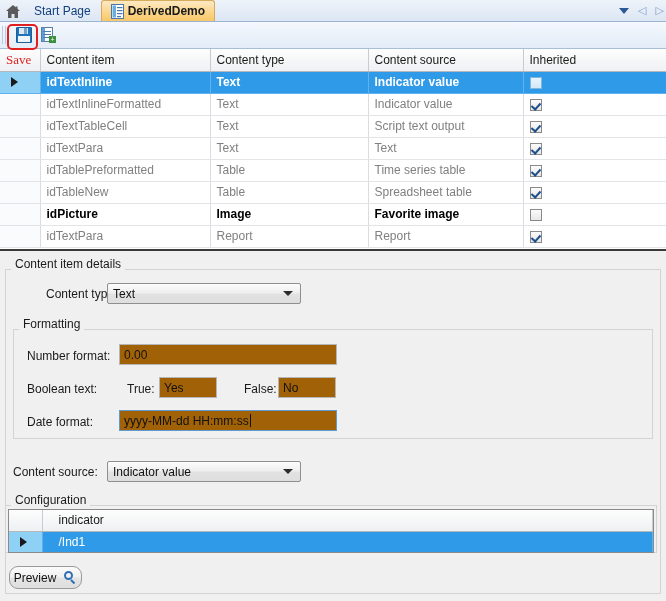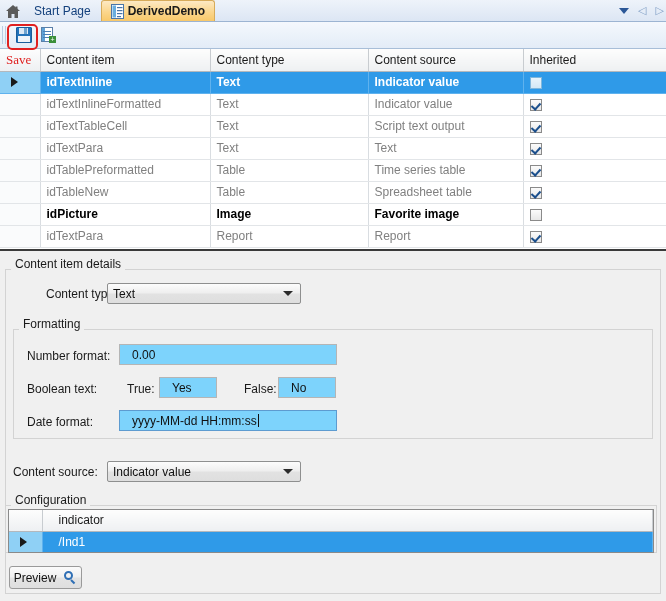--- a/index.html
+++ b/index.html
@@ -139,44 +139,44 @@
     display: flex; align-items: center; cursor: pointer;
   }
   .combo .cv { padding-left: 5px; font-size: 12px; color: #111; }
   .combo .carr {
     margin-left: auto; margin-right: 7px;
     width: 0; height: 0;
     border-left: 5px solid transparent; border-right: 5px solid transparent;
     border-top: 5px solid #2b2b2b;
   }
   .tbox {
-    position: absolute; height: 21px; background: #7dd3fc;
+    position: absolute; height: 21px; background: #a16207;
     border: 1px solid #b5b5b5; font-size: 12px; color: #111;
-    display: flex; align-items: center; padding-left: 12px; cursor: text;
+    display: flex; align-items: center; padding-left: 4px; cursor: text;
   }
   .tbox.focused { border: 1px solid #5d9bd0; }
   .caret { display:inline-block; width:1px; height:13px; background:#111; margin-left:1px; }
 
   
   .cfg-wrap {
     position: absolute; background: #fff; border: 1px solid #8a8a8a; overflow: hidden;
   }
   table.cfg { width: 100%; border-collapse: collapse; table-layout: fixed; }
   table.cfg th, table.cfg td { height: 21px; font-size: 12px; font-weight: normal; text-align: left;
     padding: 0 16px; white-space: nowrap; overflow: hidden; }
   table.cfg th { background: linear-gradient(180deg,#fdfdfd 0%,#eef0f2 100%);
     border-right: 1px solid #c8ccd0; border-bottom: 1px solid #b4b8bc; color:#1a1a1a; }
   table.cfg td { border-right: 1px solid #d9dde1; border-bottom: 1px solid #e2e5e8; color:#333; }
   .cfg-col-head { width: 33px; }
   table.cfg tr.selected td { background: #2f9ae8; color:#fff; border-right-color:#5fb2ee; }
   table.cfg tr.selected td.rowhead { background:#8fd0f5; }
 
   .btn {
     position: absolute; height: 23px;
-    border: 1px solid #9a9a9a; border-radius: 3px;
+    border: 1px solid #9a9a9a; border-radius: 9px;
     background: linear-gradient(180deg,#fbfbfb 0%,#f0f0f0 48%,#e4e4e4 52%,#dfdfdf 100%);
     display: flex; align-items: center; justify-content: center; gap: 8px;
     font-size: 12px; color: #111; cursor: pointer;
   }
   .magnifier { width: 13px; height: 13px; position: relative; }
   .magnifier .ring { position:absolute; left:0; top:0; width:9px; height:9px;
     border: 2px solid #2f6fb5; border-radius: 50%; }
   .magnifier .handle { position:absolute; left:7px; top:8px; width:5px; height:2px;
     background:#2f6fb5; transform: rotate(45deg); transform-origin: left center; }
 </style>

